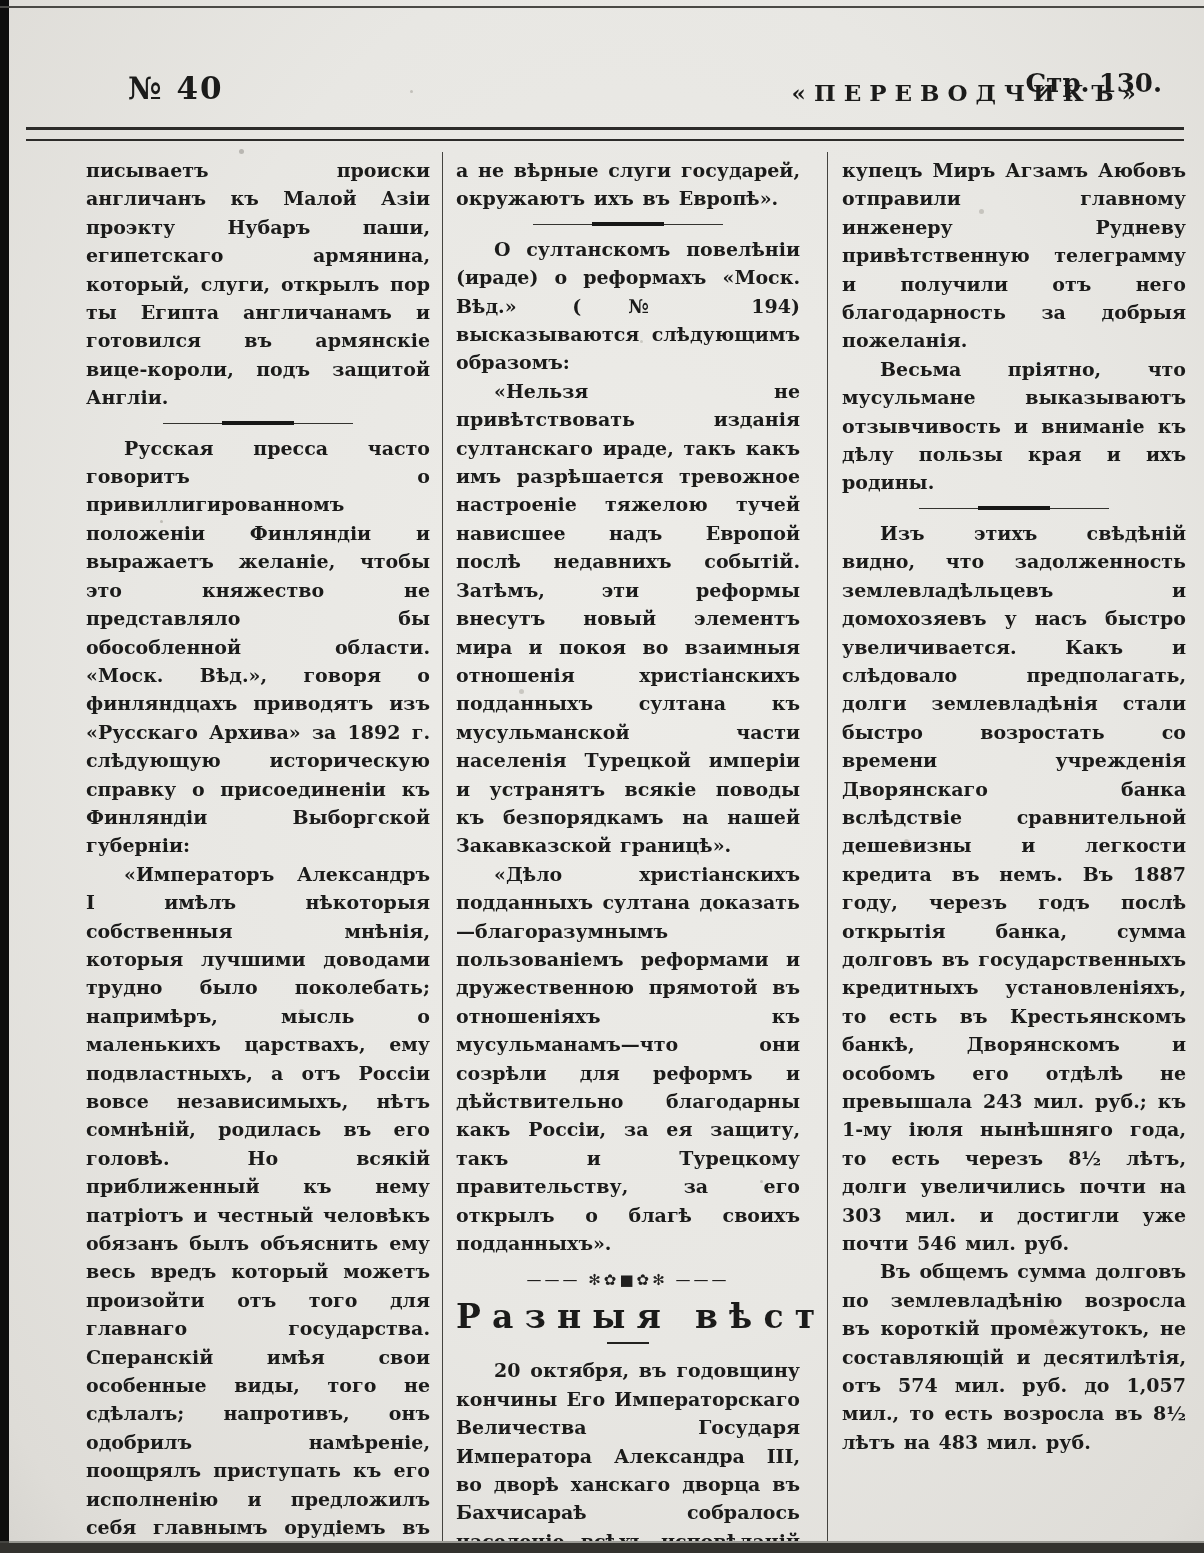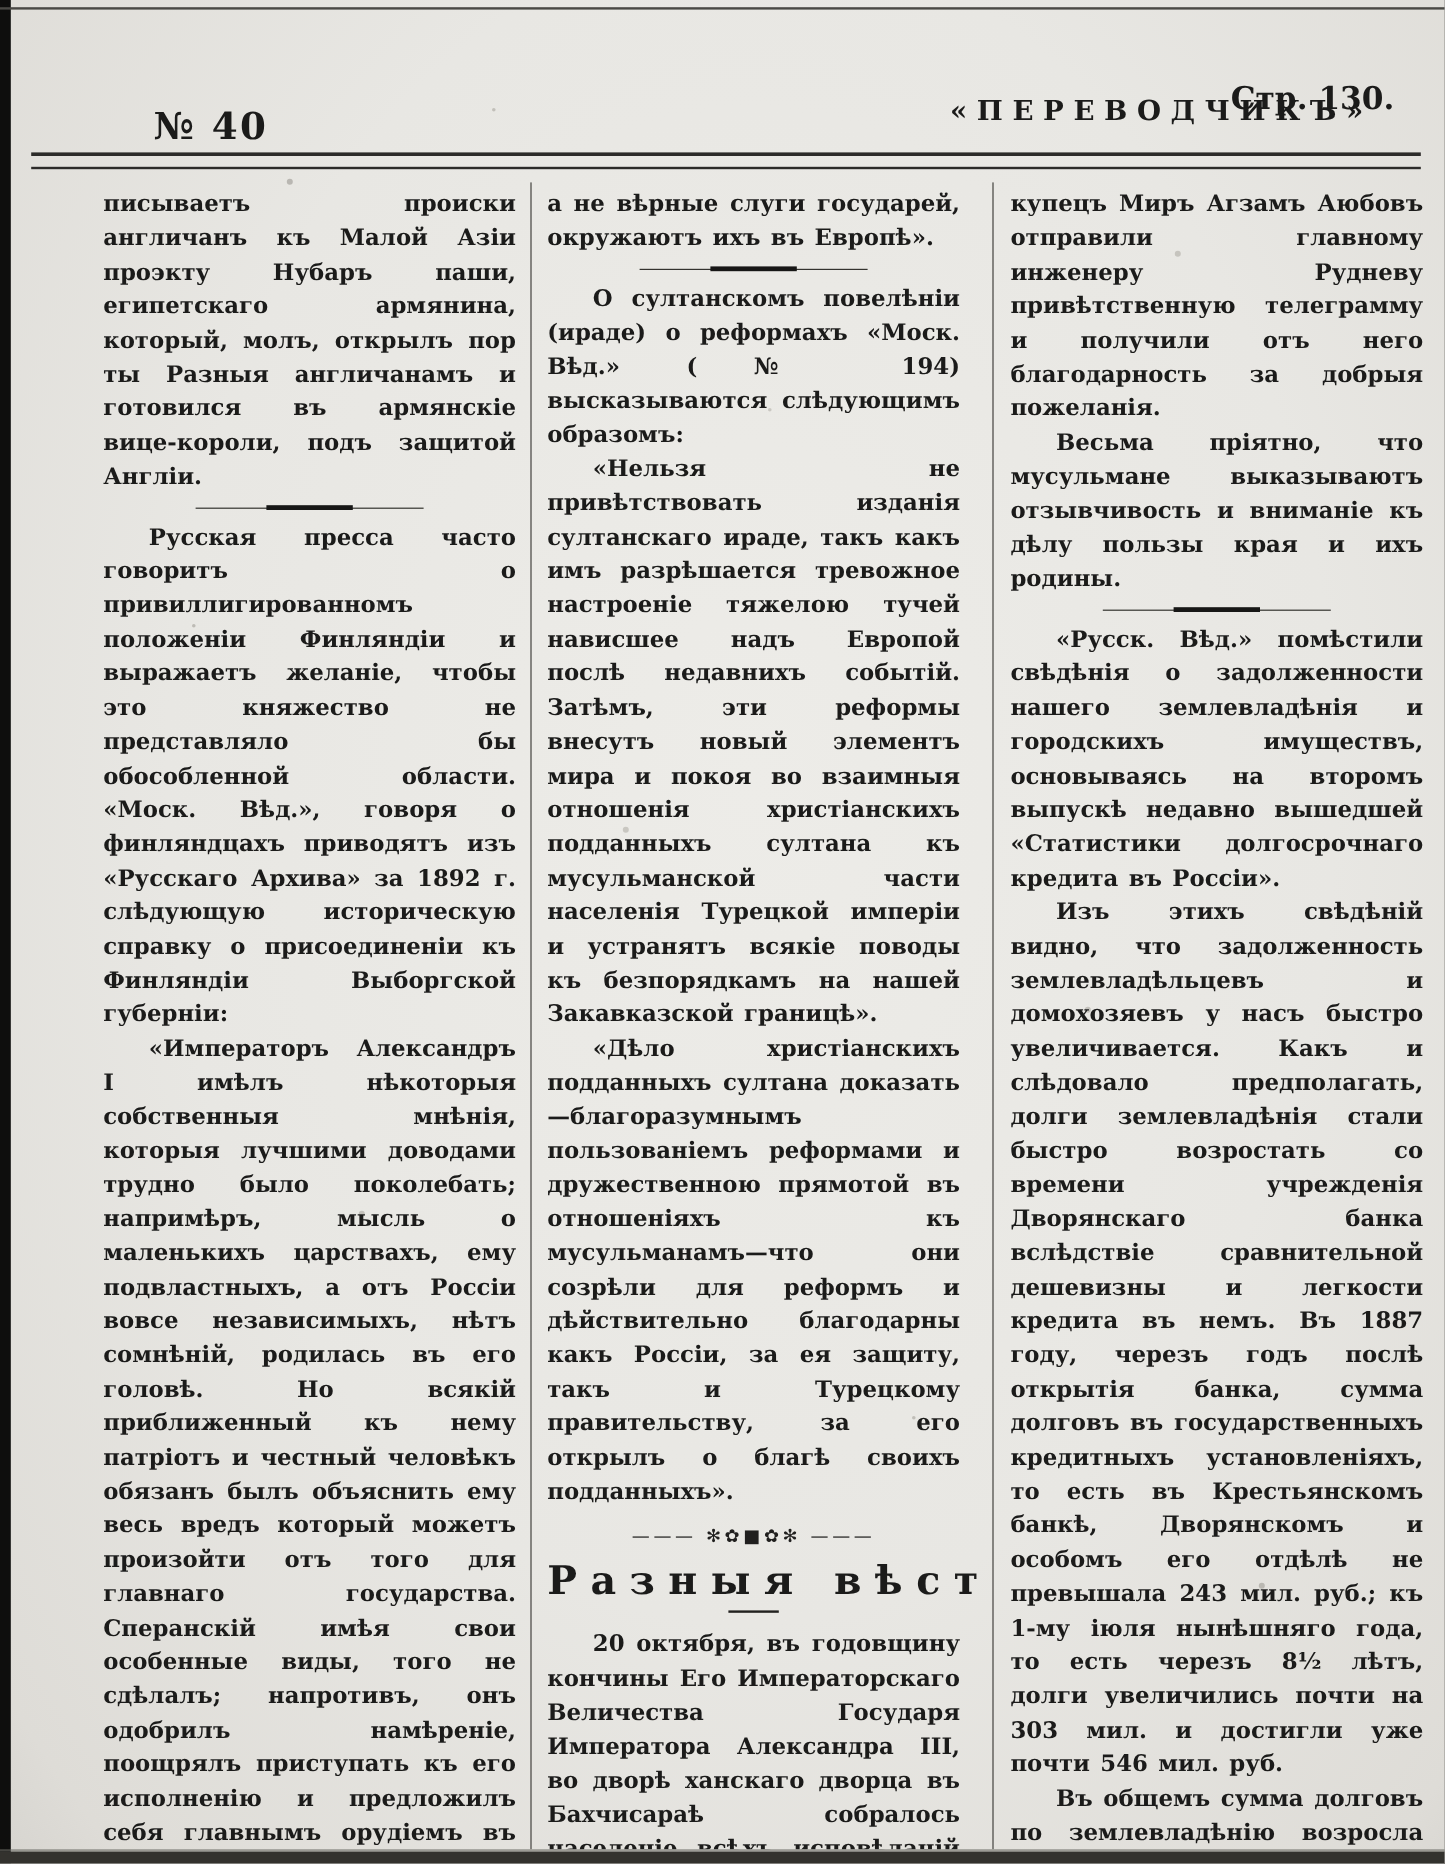--- a/index.html
+++ b/index.html
@@ -12,21 +12,21 @@
     font-family:"DejaVu Serif","Liberation Serif",serif;
     color:#1b1b1a;
   }
   
   .edge-left   { position:absolute; left:0; top:0; width:9px; height:100%; background:#0e0e0d; }
   .edge-top    { position:absolute; left:0; top:6px; right:0; height:2px; background:#4a4945; }
   .edge-bottom { position:absolute; left:0; bottom:0; right:0; height:10px; background:#33322e; }
   .edge-bottom2{ position:absolute; left:0; bottom:10px; right:0; height:2px; background:#6b6a64; opacity:.6; }
 
   
-  .hdr-issue  { position:absolute; top:88px; left:128px; font-size:31px; font-weight:bold; letter-spacing:2px; }
+  .hdr-issue  { position:absolute; top:70px; left:128px; font-size:31px; font-weight:bold; letter-spacing:2px; }
   .hdr-title  { position:absolute; top:79px; left:0; right:60px; text-align:right; font-size:23px; font-weight:bold; letter-spacing:8px; }
   .hdr-page   { position:absolute; top:68px; right:42px; font-size:26px; font-weight:bold; }
   .hdr-rule   { position:absolute; top:127px; left:26px; right:20px; height:9px;
                 border-top:3px solid #2c2b29; border-bottom:2px solid #2c2b29; }
 
   
   .cols { position:absolute; top:152px; left:84px; right:16px; bottom:12px; display:flex; }
   .col  { flex:1 1 0; overflow:hidden; padding:4px 12px 0 2px; }
   .col:nth-child(2) { border-left:1px solid #44433f; border-right:1px solid #44433f; padding:4px 27px 0 13px; }
   .col:nth-child(3) { padding:4px 2px 0 14px; }
@@ -62,41 +62,40 @@
   <div class="edge-left"></div>
   <div class="edge-top"></div>
 
   <div class="hdr-issue">№ 40</div>
   <div class="hdr-title">«ПЕРЕВОДЧИКЪ»</div>
   <div class="hdr-page">Стр. 130.</div>
   <div class="hdr-rule"></div>
 
   <div class="cols" id="cols">
       <div class="col">
-        <p class="para noindent">писываетъ происки англичанъ къ Малой Азіи проэкту Нубаръ паши, египетскаго армянина, который, молъ, открылъ пор ты Разныя англичанамъ и готовился въ армянскіе вице-короли, подъ защитой Англіи.</p>
+        <p class="para noindent">писываетъ происки англичанъ къ Малой Азіи проэкту Нубаръ паши, египетскаго армянина, который, слуги, открылъ пор ты Египта англичанамъ и готовился въ армянскіе вице-короли, подъ защитой Англіи.</p>
         <div class="rule"></div>
         <p class="para">Русская пресса часто говоритъ о привиллигированномъ положеніи Финляндіи и выражаетъ желаніе, чтобы это княжество не представляло бы обособленной области. «Моск. Вѣд.», говоря о финляндцахъ приводятъ изъ «Русскаго Архива» за 1892 г. слѣдующую историческую справку о присоединеніи къ Финляндіи Выборгской губерніи:</p>
         <p class="para">«Императоръ Александръ I имѣлъ нѣкоторыя собственныя мнѣнія, которыя лучшими доводами трудно было поколебать; напримѣръ, мысль о маленькихъ царствахъ, ему подвластныхъ, а отъ Россіи вовсе независимыхъ, нѣтъ сомнѣній, родилась въ его головѣ. Но всякій приближенный къ нему патріотъ и честный человѣкъ обязанъ былъ объяснить ему весь вредъ который можетъ произойти отъ того для главнаго государства. Сперанскій имѣя свои особенные виды, того не сдѣлалъ; напротивъ, онъ одобрилъ намѣреніе, поощрялъ приступать къ его исполненію и предложилъ себя главнымъ орудіемъ въ этомъ дѣлѣ».</p>
       </div>
       <div class="col">
         <p class="para noindent">а не вѣрные слуги государей, окружаютъ ихъ въ Европѣ».</p>
         <div class="rule"></div>
         <p class="para">О султанскомъ повелѣніи (ираде) о реформахъ «Моск. Вѣд.» (№ 194) высказываются слѣдующимъ образомъ:</p>
         <p class="para">«Нельзя не привѣтствовать изданія султанскаго ираде, такъ какъ имъ разрѣшается тревожное настроеніе тяжелою тучей нависшее надъ Европой послѣ недавнихъ событій. Затѣмъ, эти реформы внесутъ новый элементъ мира и покоя во взаимныя отношенія христіанскихъ подданныхъ султана къ мусульманской части населенія Турецкой имперіи и устранятъ всякіе поводы къ безпорядкамъ на нашей Закавказской границѣ».</p>
         <p class="para">«Дѣло христіанскихъ подданныхъ султана доказать—благоразумнымъ пользованіемъ реформами и дружественною прямотой въ отношеніяхъ къ мусульманамъ—что они созрѣли для реформъ и дѣйствительно благодарны какъ Россіи, за ея защиту, такъ и Турецкому правительству, за его открылъ о благѣ своихъ подданныхъ».</p>
         <div class="ornament">——— ✻✿■✿✻ ———</div>
         <h2 class="head-lg">Разныя вѣсти.</h2>
         <div class="smallrule"></div>
         <p class="para">20 октября, въ годовщину кончины Его Императорскаго Величества Государя Императора Александра III, во дворѣ ханскаго дворца въ Бахчисараѣ собралось населеніе всѣхъ исповѣданій во главѣ съ своимъ духовенствомъ и совершило торжественное молебствіе. Затѣмъ бывшимъ тутъ-же войскамъ отъ городскаго управленія было предложено по чаркѣ водки и по татарскому пирогу.</p>
       </div>
       <div class="col">
         <p class="para noindent">купецъ Миръ Агзамъ Аюбовъ отправили главному инженеру Рудневу привѣтственную телеграмму и получили отъ него благодарность за добрыя пожеланія.</p>
         <p class="para">Весьма пріятно, что мусульмане выказываютъ отзывчивость и вниманіе къ дѣлу пользы края и ихъ родины.</p>
         <div class="rule"></div>
-        <p class="para">«Русск. Вѣд.» помѣстили свѣдѣнія о задолженности нашего землевладѣнія и городскихъ имуществъ, основываясь на второмъ выпускѣ недавно вышедшей «Статистики долгосрочнаго кредита въ Россіи».</p>
         <p class="para">Изъ этихъ свѣдѣній видно, что задолженность землевладѣльцевъ и домохозяевъ у насъ быстро увеличивается. Какъ и слѣдовало предполагать, долги землевладѣнія стали быстро возростать со времени учрежденія Дворянскаго банка вслѣдствіе сравнительной дешевизны и легкости кредита въ немъ. Въ 1887 году, черезъ годъ послѣ открытія банка, сумма долговъ въ государственныхъ кредитныхъ установленіяхъ, то есть въ Крестьянскомъ банкѣ, Дворянскомъ и особомъ его отдѣлѣ не превышала 243 мил. руб.; къ 1-му іюля нынѣшняго года, то есть черезъ 8½ лѣтъ, долги увеличились почти на 303 мил. и достигли уже почти 546 мил. руб.</p>
         <p class="para">Въ общемъ сумма долговъ по землевладѣнію возросла въ короткій промежутокъ, не составляющій и десятилѣтія, отъ 574 мил. руб. до 1,057 мил., то есть возросла въ 8½ лѣтъ на 483 мил. руб.</p>
       </div>
     </div>
 
   <div class="edge-bottom2"></div>
   <div class="edge-bottom"></div>
 </div>
 
 </body></html>

